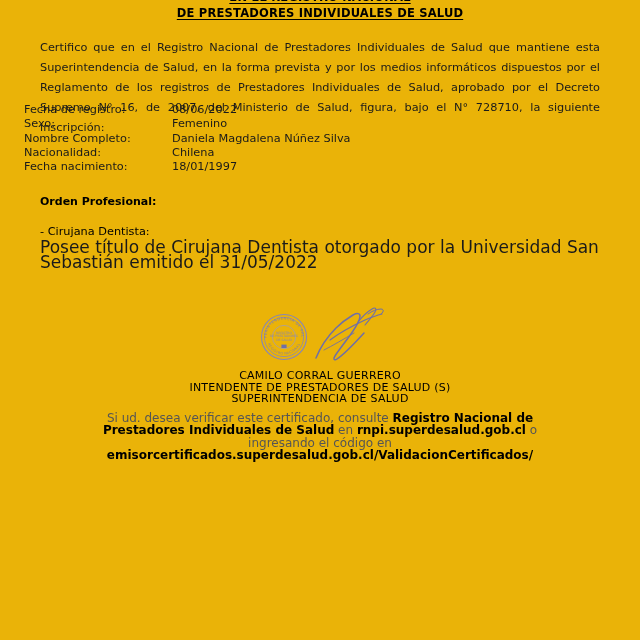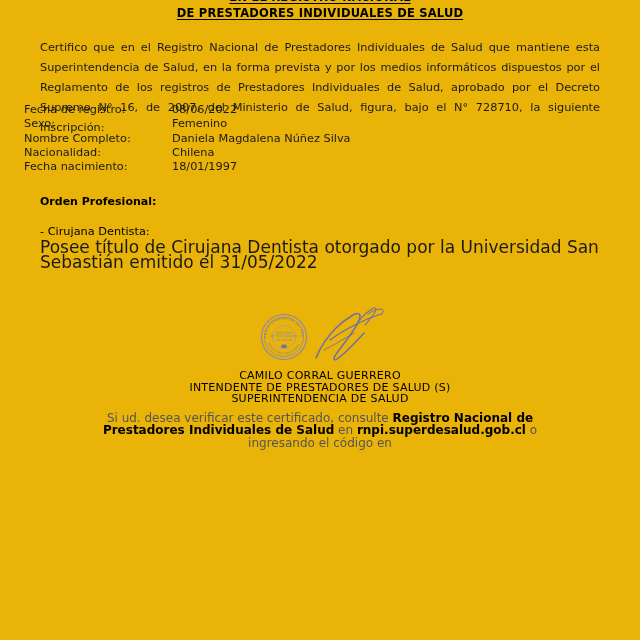--- a/index.html
+++ b/index.html
@@ -241,16 +241,16 @@
 
   </div>
 
   <div class="signatory">
     <div>CAMILO CORRAL GUERRERO</div>
     <div>INTENDENTE DE PRESTADORES DE SALUD (S)</div>
     <div>SUPERINTENDENCIA DE SALUD</div>
   </div>
 
   <div class="footer">
-    <span>Si ud. desea verificar este certificado, consulte </span><b>Registro Nacional de Prestadores Individuales de Salud</b><span> en </span><b>rnpi.superdesalud.gob.cl</b><span> o ingresando el código en</span><br>
+    <span>Si ud. desea verificar este certificado, consulte </span><b>Registro Nacional de Prestadores Individuales de Salud</b><span> en </span><b>rnpi.superdesalud.gob.cl</b><span> o ingresando el código en</span><br><b>emisorcertificados.superdesalud.gob.cl/ValidacionCertificados/</b>
   </div>
 
 </div>
 
 </body></html>

